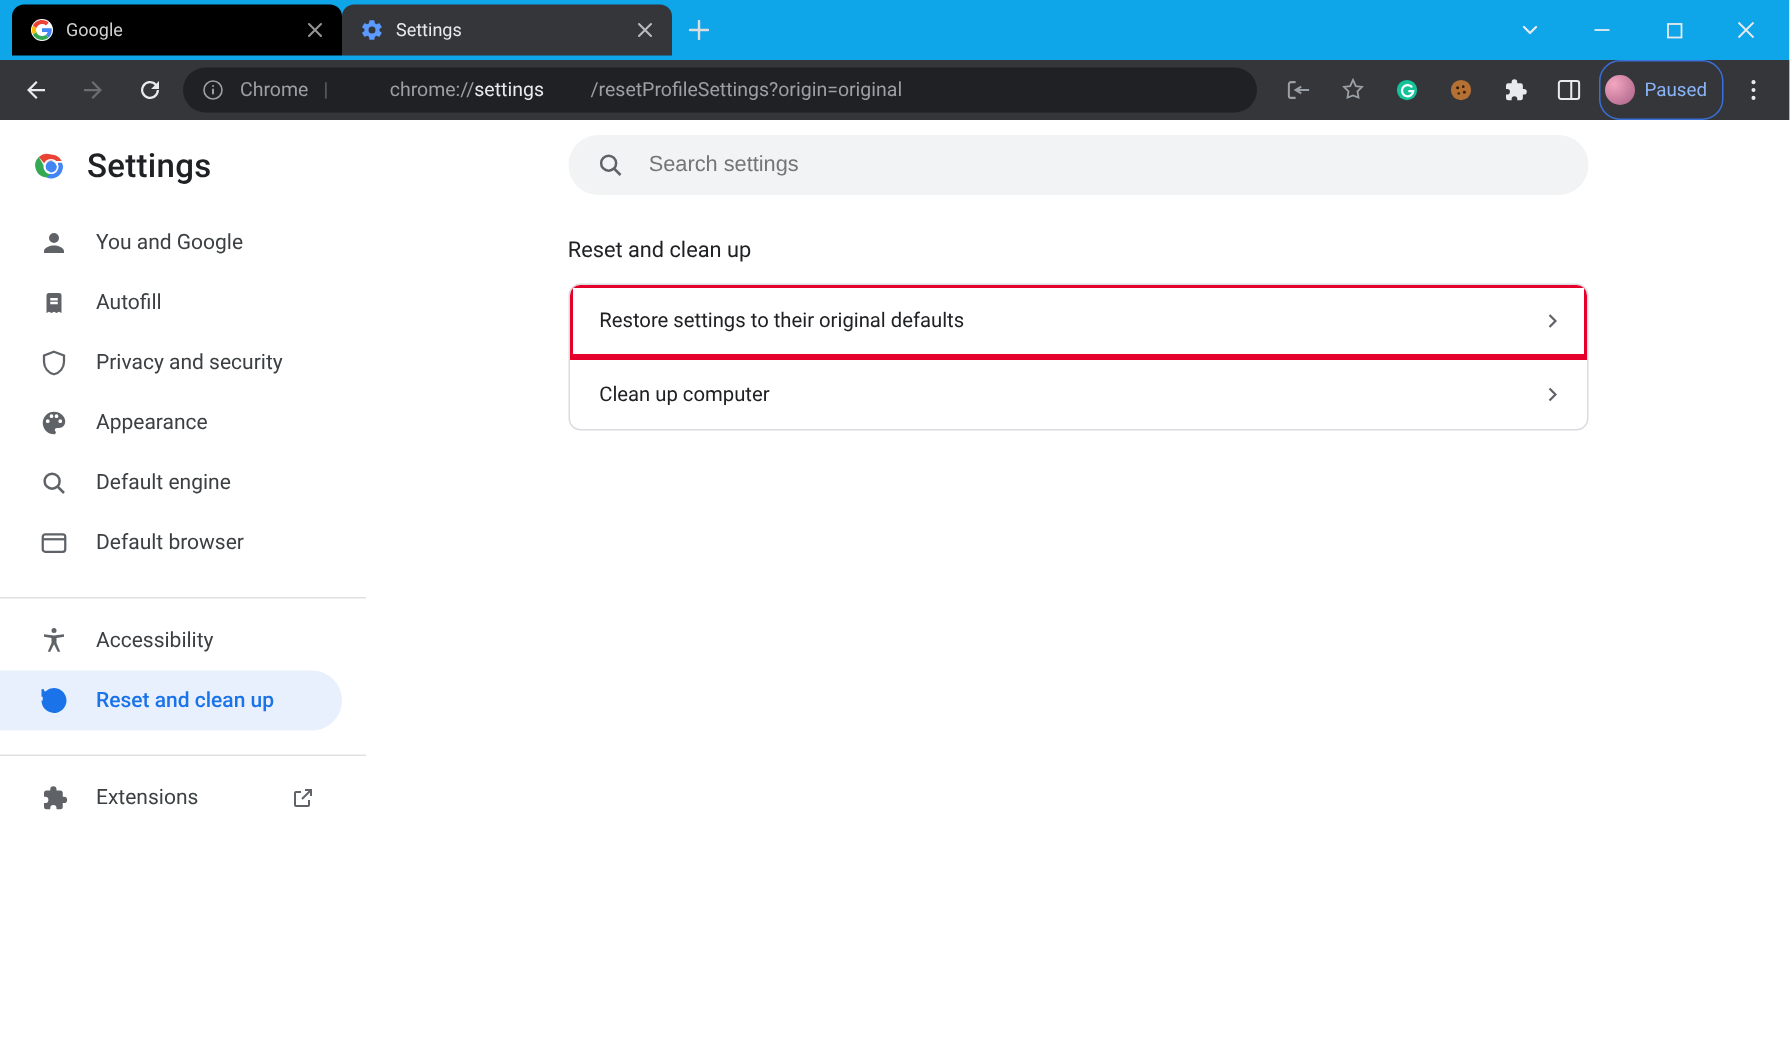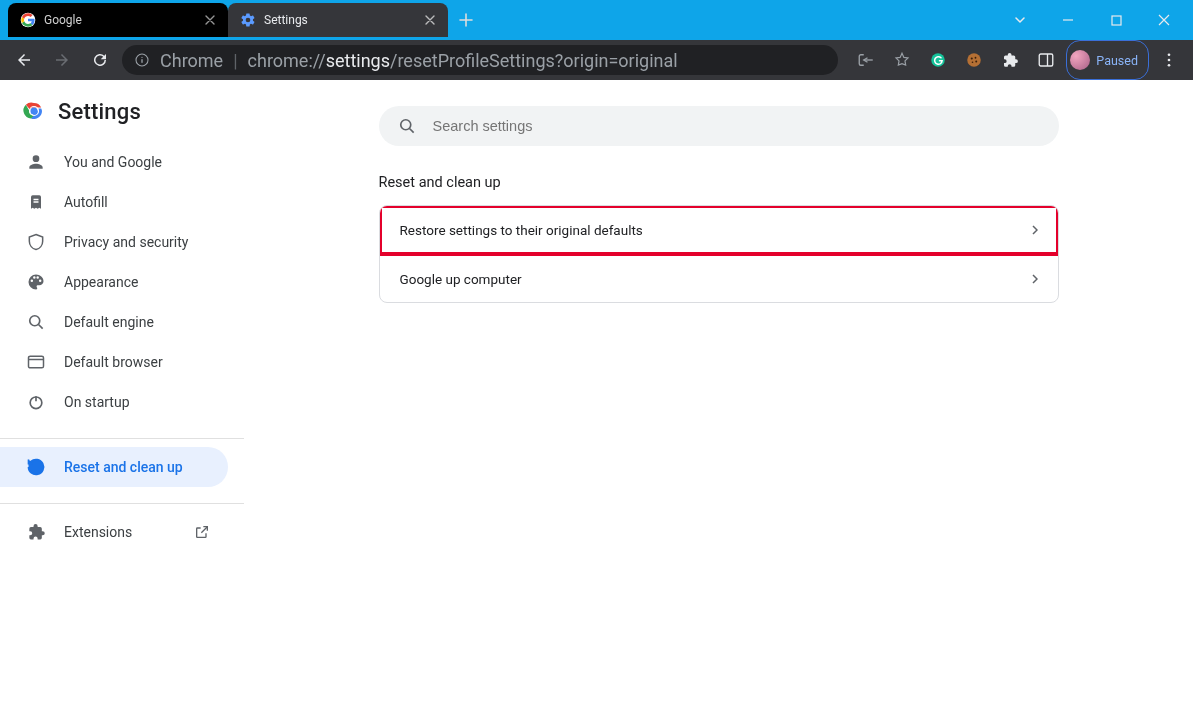--- a/index.html
+++ b/index.html
@@ -66,26 +66,26 @@
   .toolbtn.active { color:#e8eaed; }
   .omnibox {
     flex: 1;
     height: 30px;
     background: #202124;
     border-radius: 15px;
     display:flex; align-items:center;
     padding: 0 12px;
     color:#9aa0a6;
     gap: 10px;
-    font-size: 18px;
+    font-size: 13px;
   }
   .omnibox .urltext { color:#9aa0a6; display:flex; align-items:center; gap:10px;}
   .omnibox .urltext .sep { color:#5f6368; }
   .omnibox .urltext .em { color:#e8eaed; }
-  .omnibox .urltext .suf { color:#9aa0a6; }
+  .omnibox .urltext .suf { color:#9aa0a6;margin-left:31px; }
   .right-icons { display:flex; align-items:center; gap:4px; margin-left:6px; }
   .chip {
     display:flex; align-items:center; gap:6px;
     border:1px solid #3a6fd8; color:#8ab4f8;
     height:40px; padding: 0 10px 0 3px; border-radius:14px;
     font-size:12.5px; cursor:pointer;
   }
   .chip .avatar {
     width:20px; height:20px; border-radius:50%;
     background: radial-gradient(circle at 30% 30%, #f3a6c0, #a75f86);
@@ -136,21 +136,21 @@
   
   .main {
     flex: 1;
     background:#fff;
     display:flex;
     flex-direction:column;
     align-items:center;
   }
   .search-wrap {
     width: 680px;
-    margin-top: 26px;
+    margin-top: 10px;
   }
   .searchbox {
     height: 40px;
     background:#f1f3f4;
     border-radius: 40px;
     display:flex; align-items:center;
     padding: 0 18px;
     gap: 16px;
     color:#5f6368;
   }
@@ -396,32 +396,32 @@
           </svg>
         <span>Default engine</span>
       </div>
       <div class="nav-item">
         <svg class="nav-icon" viewBox="0 0 24 24" fill="none" stroke="#5f6368" stroke-width="1.8">
             <rect x="3" y="5" width="18" height="14" rx="2"></rect>
             <path d="M3 9h18"></path>
           </svg>
         <span>Default browser</span>
       </div>
-      <div class="nav-item">
-        <svg class="nav-icon" viewBox="0 0 24 24" fill="none" stroke="#5f6368" stroke-width="2">
-            <circle cx="12" cy="13" r="7"></circle>
-            <path d="M12 5v6"></path>
-          </svg>
-        <span>On startup</span>
-      </div>
     </div>
 
     <div class="nav-divider"></div>
 
     <div class="nav-group">
+      <div class="nav-item">
+        <svg class="nav-icon" viewBox="0 0 24 24" fill="#5f6368">
+            <circle cx="12" cy="4" r="2"></circle>
+            <path d="M20 9l-6 1v4l3 7h-2l-3-6-3 6H7l3-7v-4L4 9V7l8 1 8-1z"></path>
+          </svg>
+        <span>Accessibility</span>
+      </div>
       <div class="nav-item selected">
         <svg class="nav-icon" viewBox="0 0 24 24" fill="none" stroke="#1a73e8" stroke-width="2">
             <path d="M3 12a9 9 0 1 0 3-6.7L3 8"></path>
             <path d="M3 3v5h5"></path>
           </svg>
         <span>Reset and clean up</span>
       </div>
     </div>
 
     <div class="nav-divider"></div>
@@ -461,21 +461,21 @@
     <div class="card">
       <div class="card-row highlight">
         <span>Restore settings to their original defaults</span>
         <span>
           <svg class="caret-right" viewBox="0 0 6 10">
               <path d="M1 1l4 4-4 4" fill="none" stroke="#5f6368" stroke-width="1.5"></path>
             </svg>
         </span>
       </div>
       <div class="card-row">
-        <span>Google up computer</span>
+        <span>Clean up computer</span>
         <span>
           <svg class="caret-right" viewBox="0 0 6 10">
               <path d="M1 1l4 4-4 4" fill="none" stroke="#5f6368" stroke-width="1.5"></path>
             </svg>
         </span>
       </div>
     </div>
   </div>
 
 </div>

